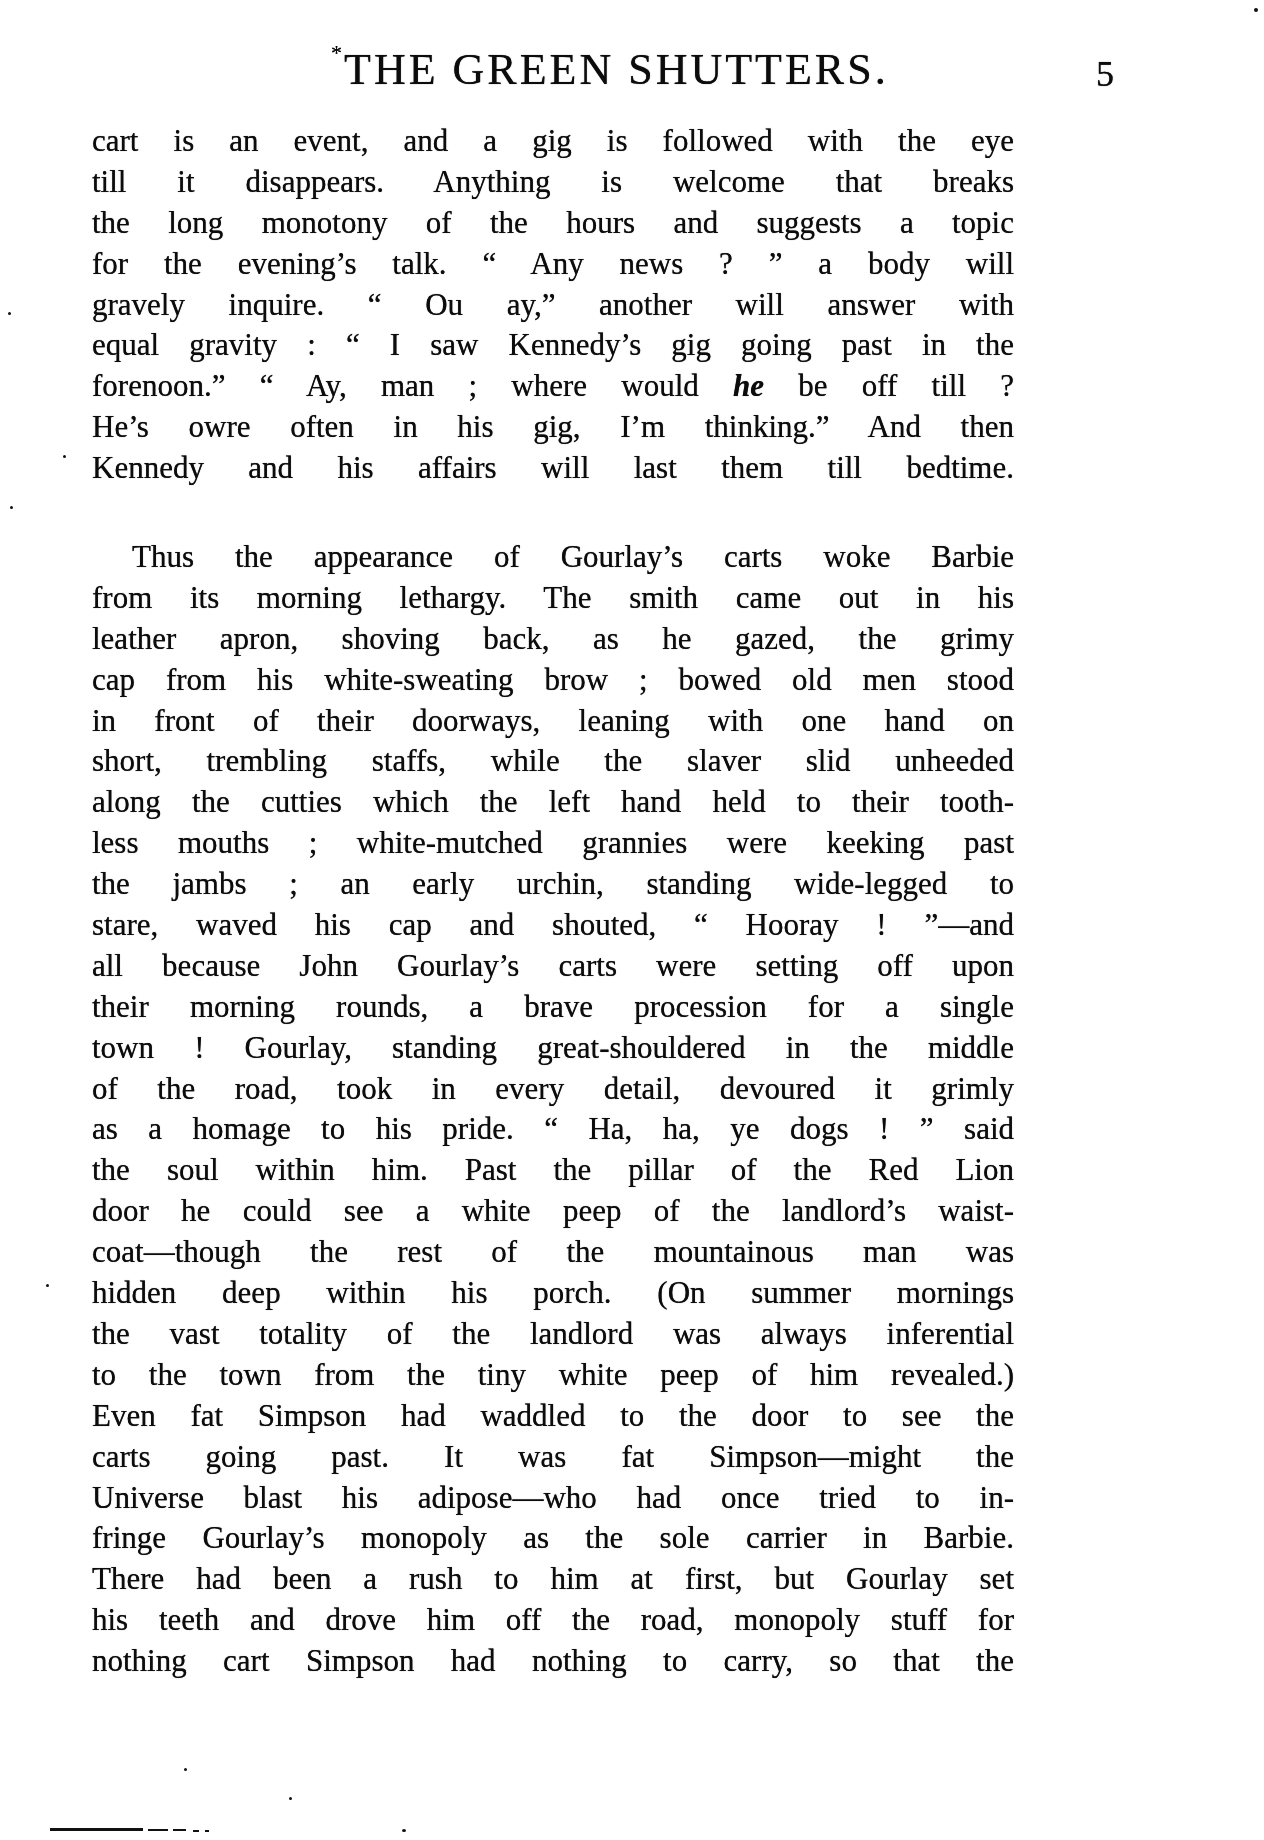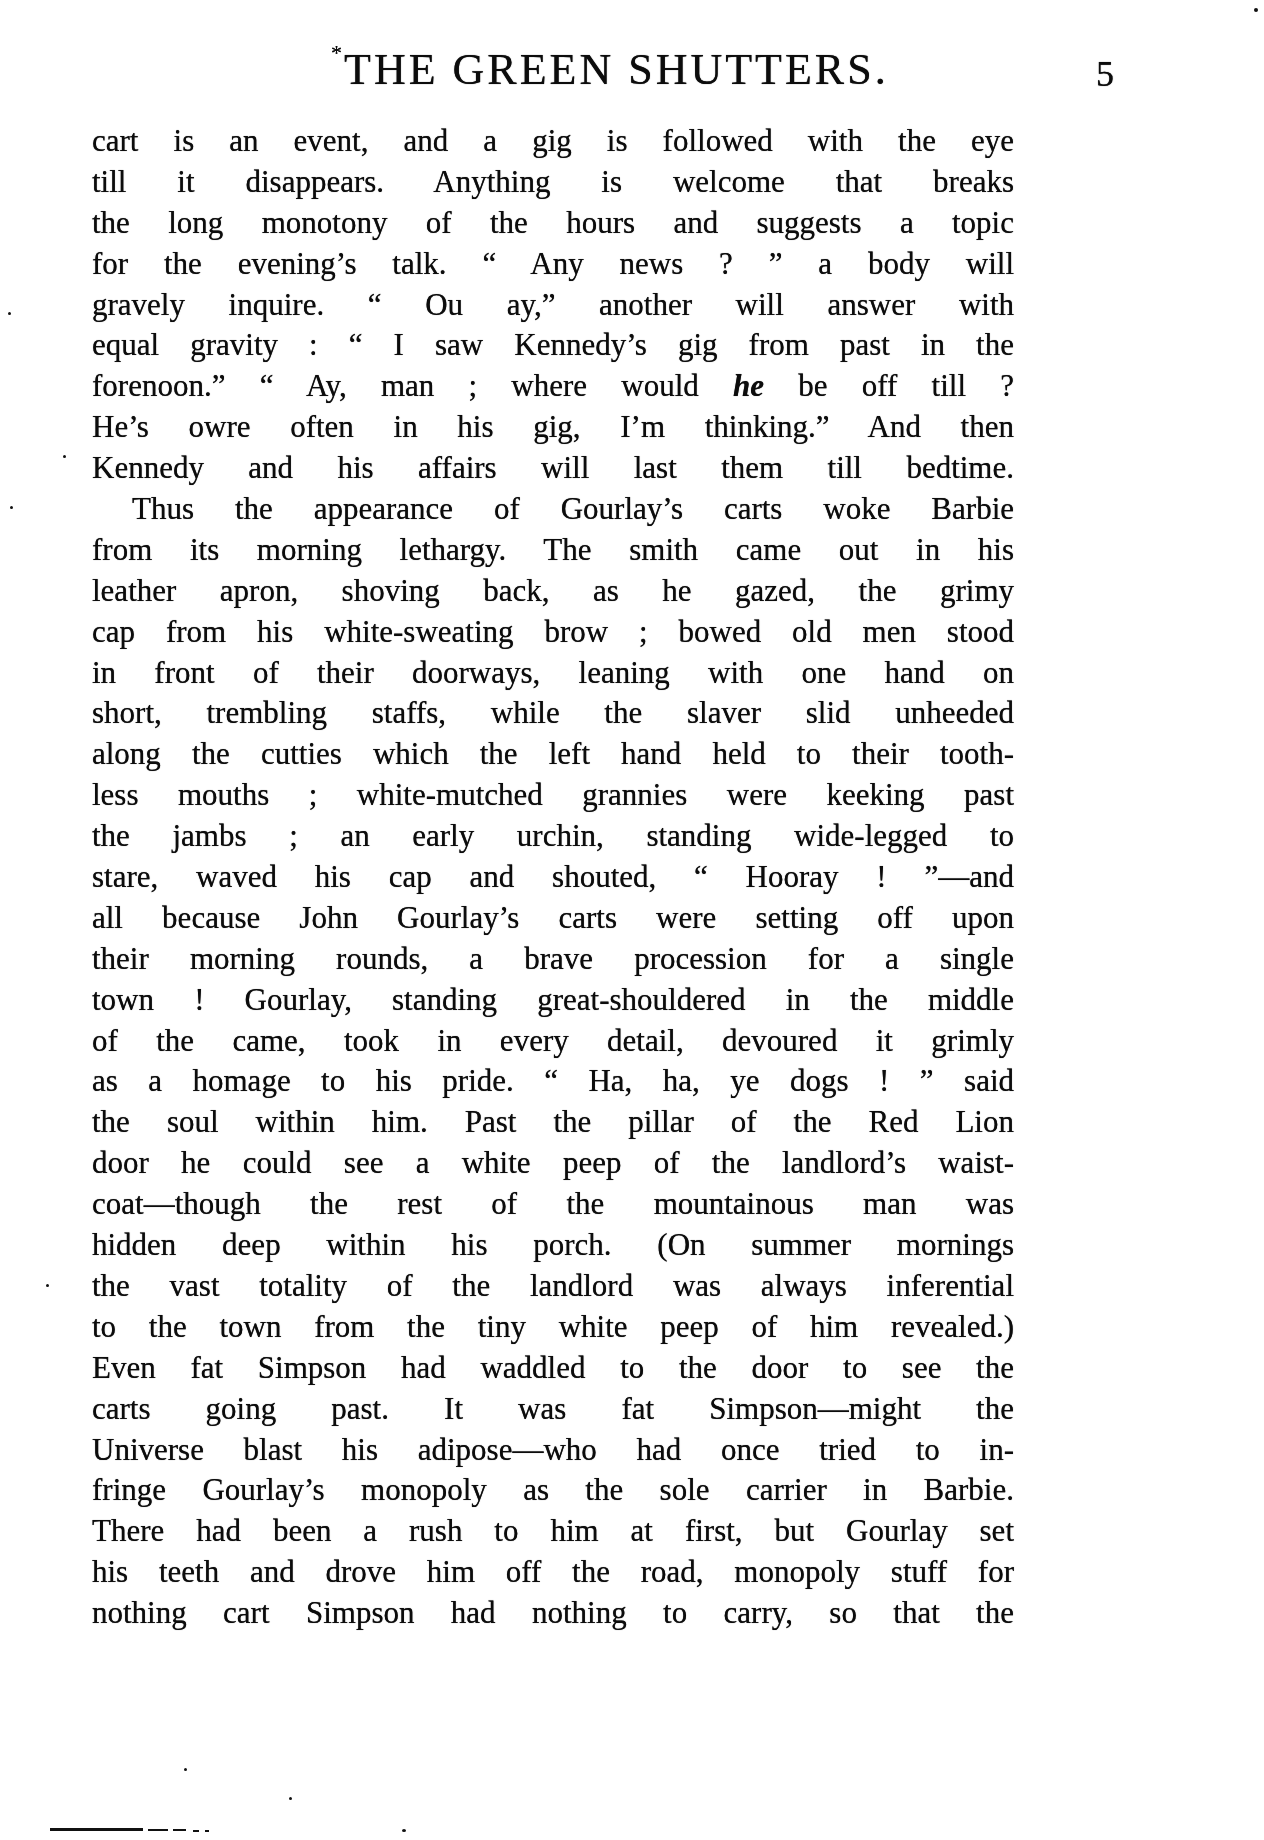--- a/index.html
+++ b/index.html
@@ -54,20 +54,21 @@
     font-size: 31px;
     text-align: justify;
     text-align-last: justify;
     text-justify: inter-word;
     word-spacing: 0.04em;
     text-shadow: 0 0 0.7px rgba(0,0,0,0.85);
     overflow: visible;
   }
   .line.indent {
     text-indent: 40px;
+    margin-top: 48px;
   }
   .line i {
     font-style: italic;
     font-weight: bold;
   }
   
   .artifact {
     position: absolute;
     background: #111;
   }
@@ -96,38 +97,38 @@
   <div class="running-title">THE GREEN SHUTTERS.</div>
 
   <div class="page-number">5</div>
 
   <div class="text-block">
       <div class="line">cart is an event, and a gig is followed with the eye</div>
       <div class="line">till it disappears.  Anything is welcome that breaks</div>
       <div class="line">the long monotony of the hours and suggests a topic</div>
       <div class="line">for the evening’s talk.  “ Any news ? ”  a body will</div>
       <div class="line">gravely inquire.  “ Ou ay,” another will answer with</div>
-      <div class="line">equal gravity : “ I saw Kennedy’s gig from past in the</div>
+      <div class="line">equal gravity : “ I saw Kennedy’s gig going past in the</div>
       <div class="line">forenoon.”  “ Ay, man ; where would <i>he</i> be off till ?</div>
       <div class="line">He’s owre often in his gig, I’m thinking.”  And then</div>
       <div class="line">Kennedy and his affairs will last them till bedtime.</div>
       <div class="line indent">Thus the appearance of Gourlay’s carts woke Barbie</div>
       <div class="line">from its morning lethargy.  The smith came out in his</div>
       <div class="line">leather apron, shoving back, as he gazed, the grimy</div>
       <div class="line">cap from his white-sweating brow ;  bowed old men stood</div>
       <div class="line">in front of their doorways, leaning with one hand on</div>
       <div class="line">short, trembling staffs, while the slaver slid unheeded</div>
       <div class="line">along the cutties which the left hand held to their tooth-</div>
       <div class="line">less mouths ;  white-mutched grannies were keeking past</div>
       <div class="line">the jambs ;  an early urchin, standing wide-legged to</div>
       <div class="line">stare, waved his cap and shouted, “ Hooray ! ”—and</div>
       <div class="line">all because John Gourlay’s carts were setting off upon</div>
       <div class="line">their morning rounds, a brave procession for a single</div>
       <div class="line">town !  Gourlay, standing great-shouldered in the middle</div>
-      <div class="line">of the came, took in every detail, devoured it grimly</div>
+      <div class="line">of the road, took in every detail, devoured it grimly</div>
       <div class="line">as a homage to his pride.  “ Ha, ha, ye dogs ! ” said</div>
       <div class="line">the soul within him.  Past the pillar of the Red Lion</div>
       <div class="line">door he could see a white peep of the landlord’s waist-</div>
       <div class="line">coat—though the rest of the mountainous man was</div>
       <div class="line">hidden deep within his porch.  (On summer mornings</div>
       <div class="line">the vast totality of the landlord was always inferential</div>
       <div class="line">to the town from the tiny white peep of him revealed.)</div>
       <div class="line">Even fat Simpson had waddled to the door to see the</div>
       <div class="line">carts going past.  It was fat Simpson—might the</div>
       <div class="line">Universe blast his adipose—who had once tried to in-</div>

